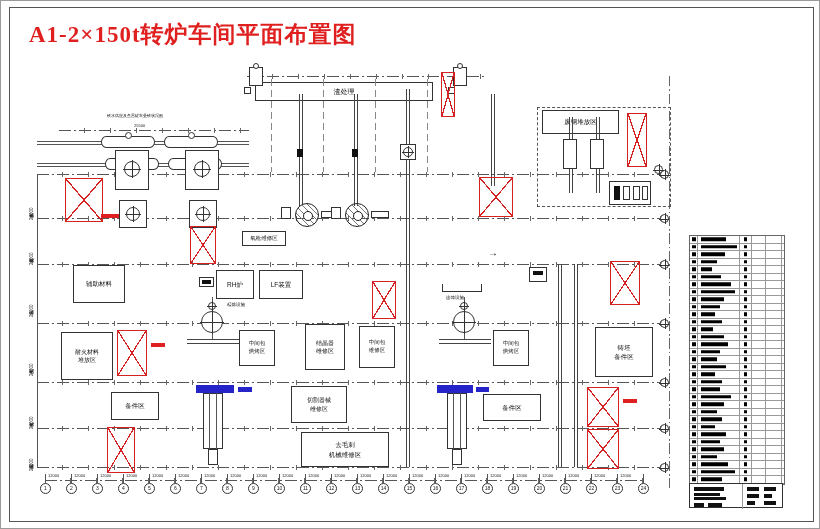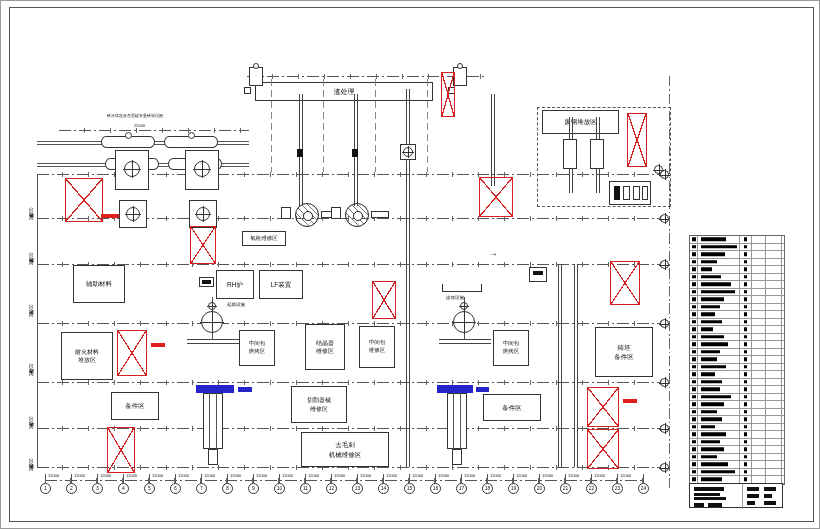--- a/index.html
+++ b/index.html
@@ -39,20 +39,21 @@
  #wm{font-family:"Liberation Serif",serif;font-size:21px;letter-spacing:11px;color:#1c1c1c;background:rgba(255,255,255,.92);padding:0 3px;white-space:nowrap}
  .baylab{position:absolute;writing-mode:vertical-rl;transform:rotate(180deg);font-size:4.5px;color:#222;display:flex;align-items:center;gap:2px;white-space:nowrap}
  .hopper{border:1px solid #333;background:#fff;box-sizing:border-box}
  .hopper>i{position:absolute;left:50%;top:-5px;width:4px;height:4px;margin-left:-3px;border:1px solid #333;border-radius:50%;background:#fff}
 </style>
 </head>
 <body>
 
 <div id="page">
   <div class="a" id="frame"></div>
+  <div class="a" id="title">A1-2×150t转炉车间平面布置图</div>
 
   <div class="a hline" style="left:36px;top:171px;width:632px"></div>
   <div class="a hline" style="left:36px;top:215px;width:632px"></div>
   <div class="a hline" style="left:36px;top:261px;width:632px"></div>
   <div class="a hline" style="left:36px;top:320px;width:632px"></div>
   <div class="a hline" style="left:36px;top:379px;width:632px"></div>
   <div class="a hline" style="left:36px;top:425px;width:632px"></div>
   <div class="a hline" style="left:36px;top:464px;width:632px"></div>
   <div class="a cplus" style="left:659px;top:169px;width:9px;height:9px"></div>
   <div class="a cplus" style="left:659px;top:213px;width:9px;height:9px"></div>

